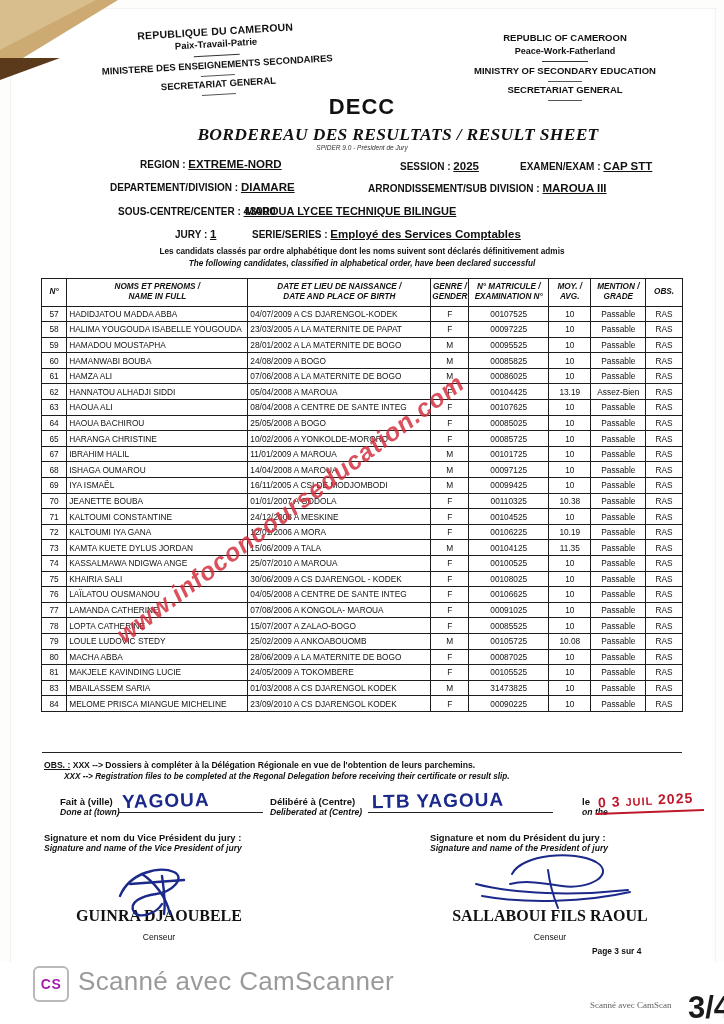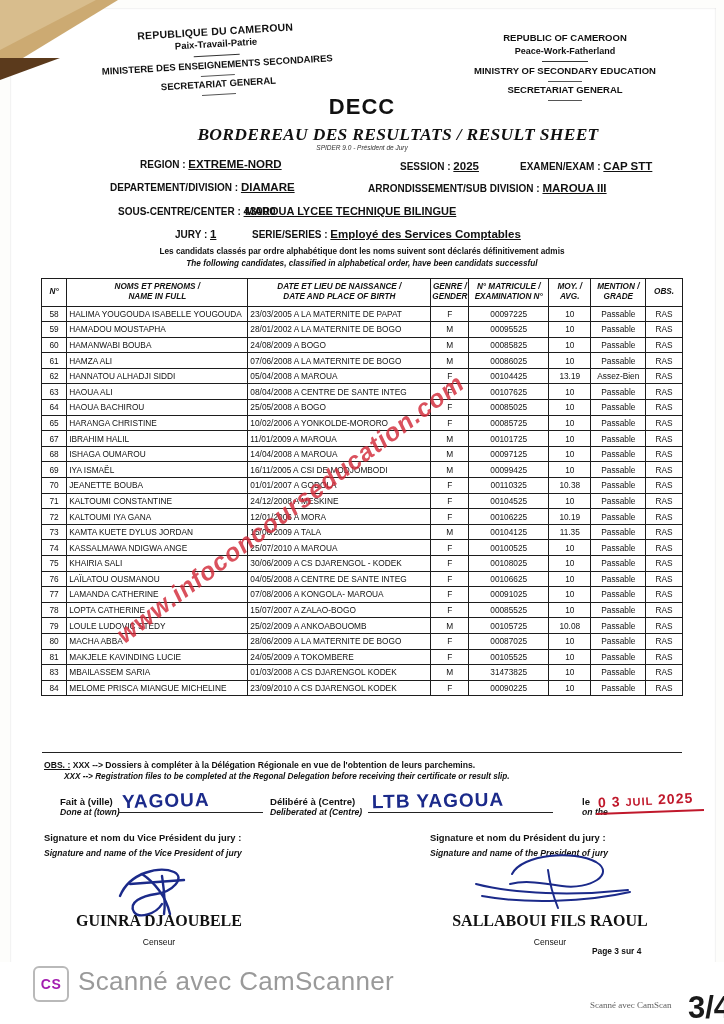--- a/index.html
+++ b/index.html
@@ -124,21 +124,21 @@
     position:absolute;left:598px;top:792px;color:#c0182b;
     font-size:14px;font-weight:bold;letter-spacing:1px;transform:rotate(-3deg);
   }
   .hand-date .mon{font-size:11px;}
   .date-ul{position:absolute;left:596px;top:811px;width:108px;height:1.6px;background:#c0182b;transform:rotate(-2deg);}
 
   .sig-block{position:absolute;text-align:left;}
   .sb-left{left:44px;top:832px;width:330px;}
   .sb-right{left:430px;top:832px;width:300px;}
   .sig-t1{font-size:9.4px;font-weight:bold;}
-  .sig-t2{font-size:8.6px;font-style:italic;font-weight:bold;margin-top:5px;}
+  .sig-t2{font-size:8.6px;font-style:italic;font-weight:bold;}
   .sig-name{font-size:16px;font-weight:bold;text-align:center;margin-top:54px;font-family:Liberation Serif, serif;}
   .sig-role{font-size:8.6px;text-align:center;margin-top:7px;}
   .sb-left .sig-name,.sb-left .sig-role{padding-right:100px;}
   .sb-right .sig-name,.sb-right .sig-role{padding-right:60px;}
   .scribble{position:absolute;pointer-events:none;}
   .scr-left{left:112px;top:862px;}
   .scr-right{left:470px;top:850px;}
 
   .pagenum{position:absolute;left:592px;top:946px;font-size:8.4px;font-weight:bold;}
 
@@ -227,21 +227,21 @@
     <span>SOUS-CENTRE/CENTER : </span><span class="val">43000</span>
   </div>
   <div class="meta m-centername">MAROUA LYCEE TECHNIQUE BILINGUE</div>
   <div class="meta m-jury">
     <span>JURY : </span><span class="val">1</span>
   </div>
   <div class="meta m-serie">
     <span>SERIE/SERIES : </span><span class="val">Employé des Services Comptables</span>
   </div>
   <div class="note-fr">Les candidats classés par ordre alphabétique dont les noms suivent sont déclarés définitivement admis</div>
-  <div class="note-en">The following candidates, classified in alphabetical order, have been candidats successful</div>
+  <div class="note-en">The following candidates, classified in alphabetical order, have been declared successful</div>
 
   <table class="results">
     <thead>
       <tr>
         <th class="c-num">
           <div>N°</div>
         </th>
         <th class="c-name">
           <div>NOMS ET PRENOMS /</div>
           <div>NAME IN FULL</div>
@@ -265,20 +265,30 @@
         <th class="c-grade">
           <div>MENTION /</div>
           <div>GRADE</div>
         </th>
         <th class="c-obs">
           <div>OBS.</div>
         </th>
       </tr>
     </thead>
     <tbody>
+        <tr>
+          <td class="c-num">57</td>
+          <td class="c-name">HADIDJATOU MADDA ABBA</td>
+          <td class="c-birth">04/07/2009 A CS DJARENGOL-KODEK</td>
+          <td class="c-gender">F</td>
+          <td class="c-mat">00107525</td>
+          <td class="c-avg">10</td>
+          <td class="c-grade">Passable</td>
+          <td class="c-obs">RAS</td>
+        </tr>
         <tr>
           <td class="c-num">58</td>
           <td class="c-name">HALIMA YOUGOUDA ISABELLE YOUGOUDA</td>
           <td class="c-birth">23/03/2005 A LA MATERNITE DE PAPAT</td>
           <td class="c-gender">F</td>
           <td class="c-mat">00097225</td>
           <td class="c-avg">10</td>
           <td class="c-grade">Passable</td>
           <td class="c-obs">RAS</td>
         </tr>

